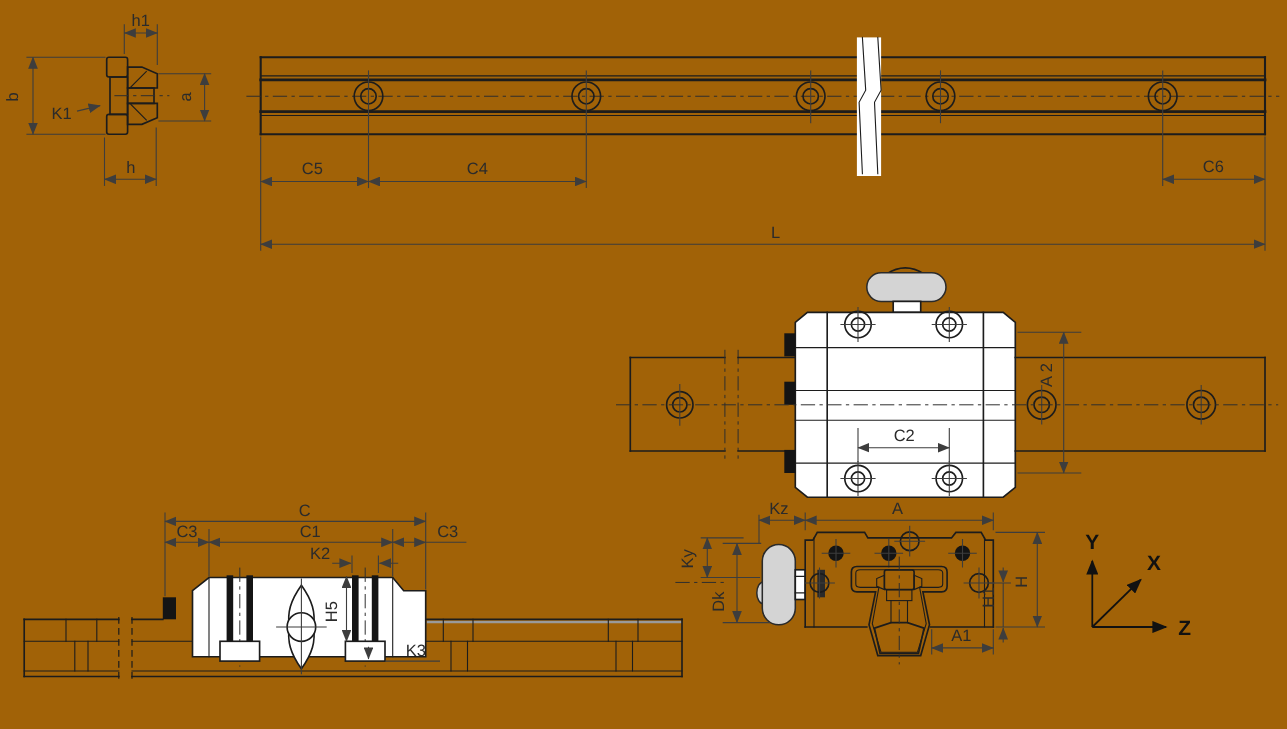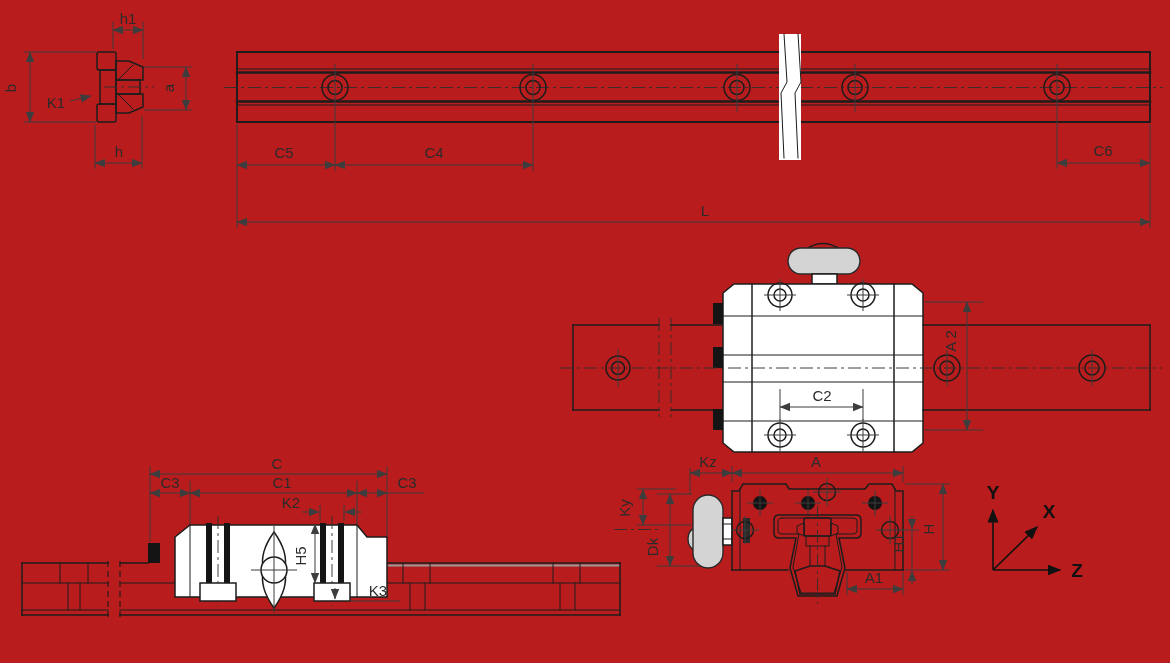--- a/index.html
+++ b/index.html
@@ -1,16 +1,16 @@
 <!DOCTYPE html>
 <html><head>
 <meta charset="utf-8">
 <style>
   html,body{margin:0;padding:0;background:#fff;}
-  .stage{position:relative;width:1170px;height:663px;background:#b91c1c;overflow:hidden;
+  .stage{position:relative;width:1170px;height:663px;background:#a16207;overflow:hidden;
          font-family:"Liberation Sans",sans-serif;}
   svg{display:block;}
   
   .ol  {stroke:#1c1c1c;stroke-width:1.5;fill:none;stroke-linecap:square;}
   .ol1 {stroke:#1c1c1c;stroke-width:1;fill:none;stroke-linecap:square;}
   .ol18{stroke:#1c1c1c;stroke-width:1.9;fill:none;stroke-linecap:square;}
   .olh {stroke:#1c1c1c;stroke-width:2.5;fill:none;stroke-linecap:square;}
   .fillw{fill:#ffffff;stroke:#1c1c1c;stroke-width:1.5;}
   .dim {stroke:#3d3d3d;stroke-width:1;fill:none;}
   .cl  {stroke:#2e2e2e;stroke-width:0.9;fill:none;stroke-dasharray:13 4 3 4;}

